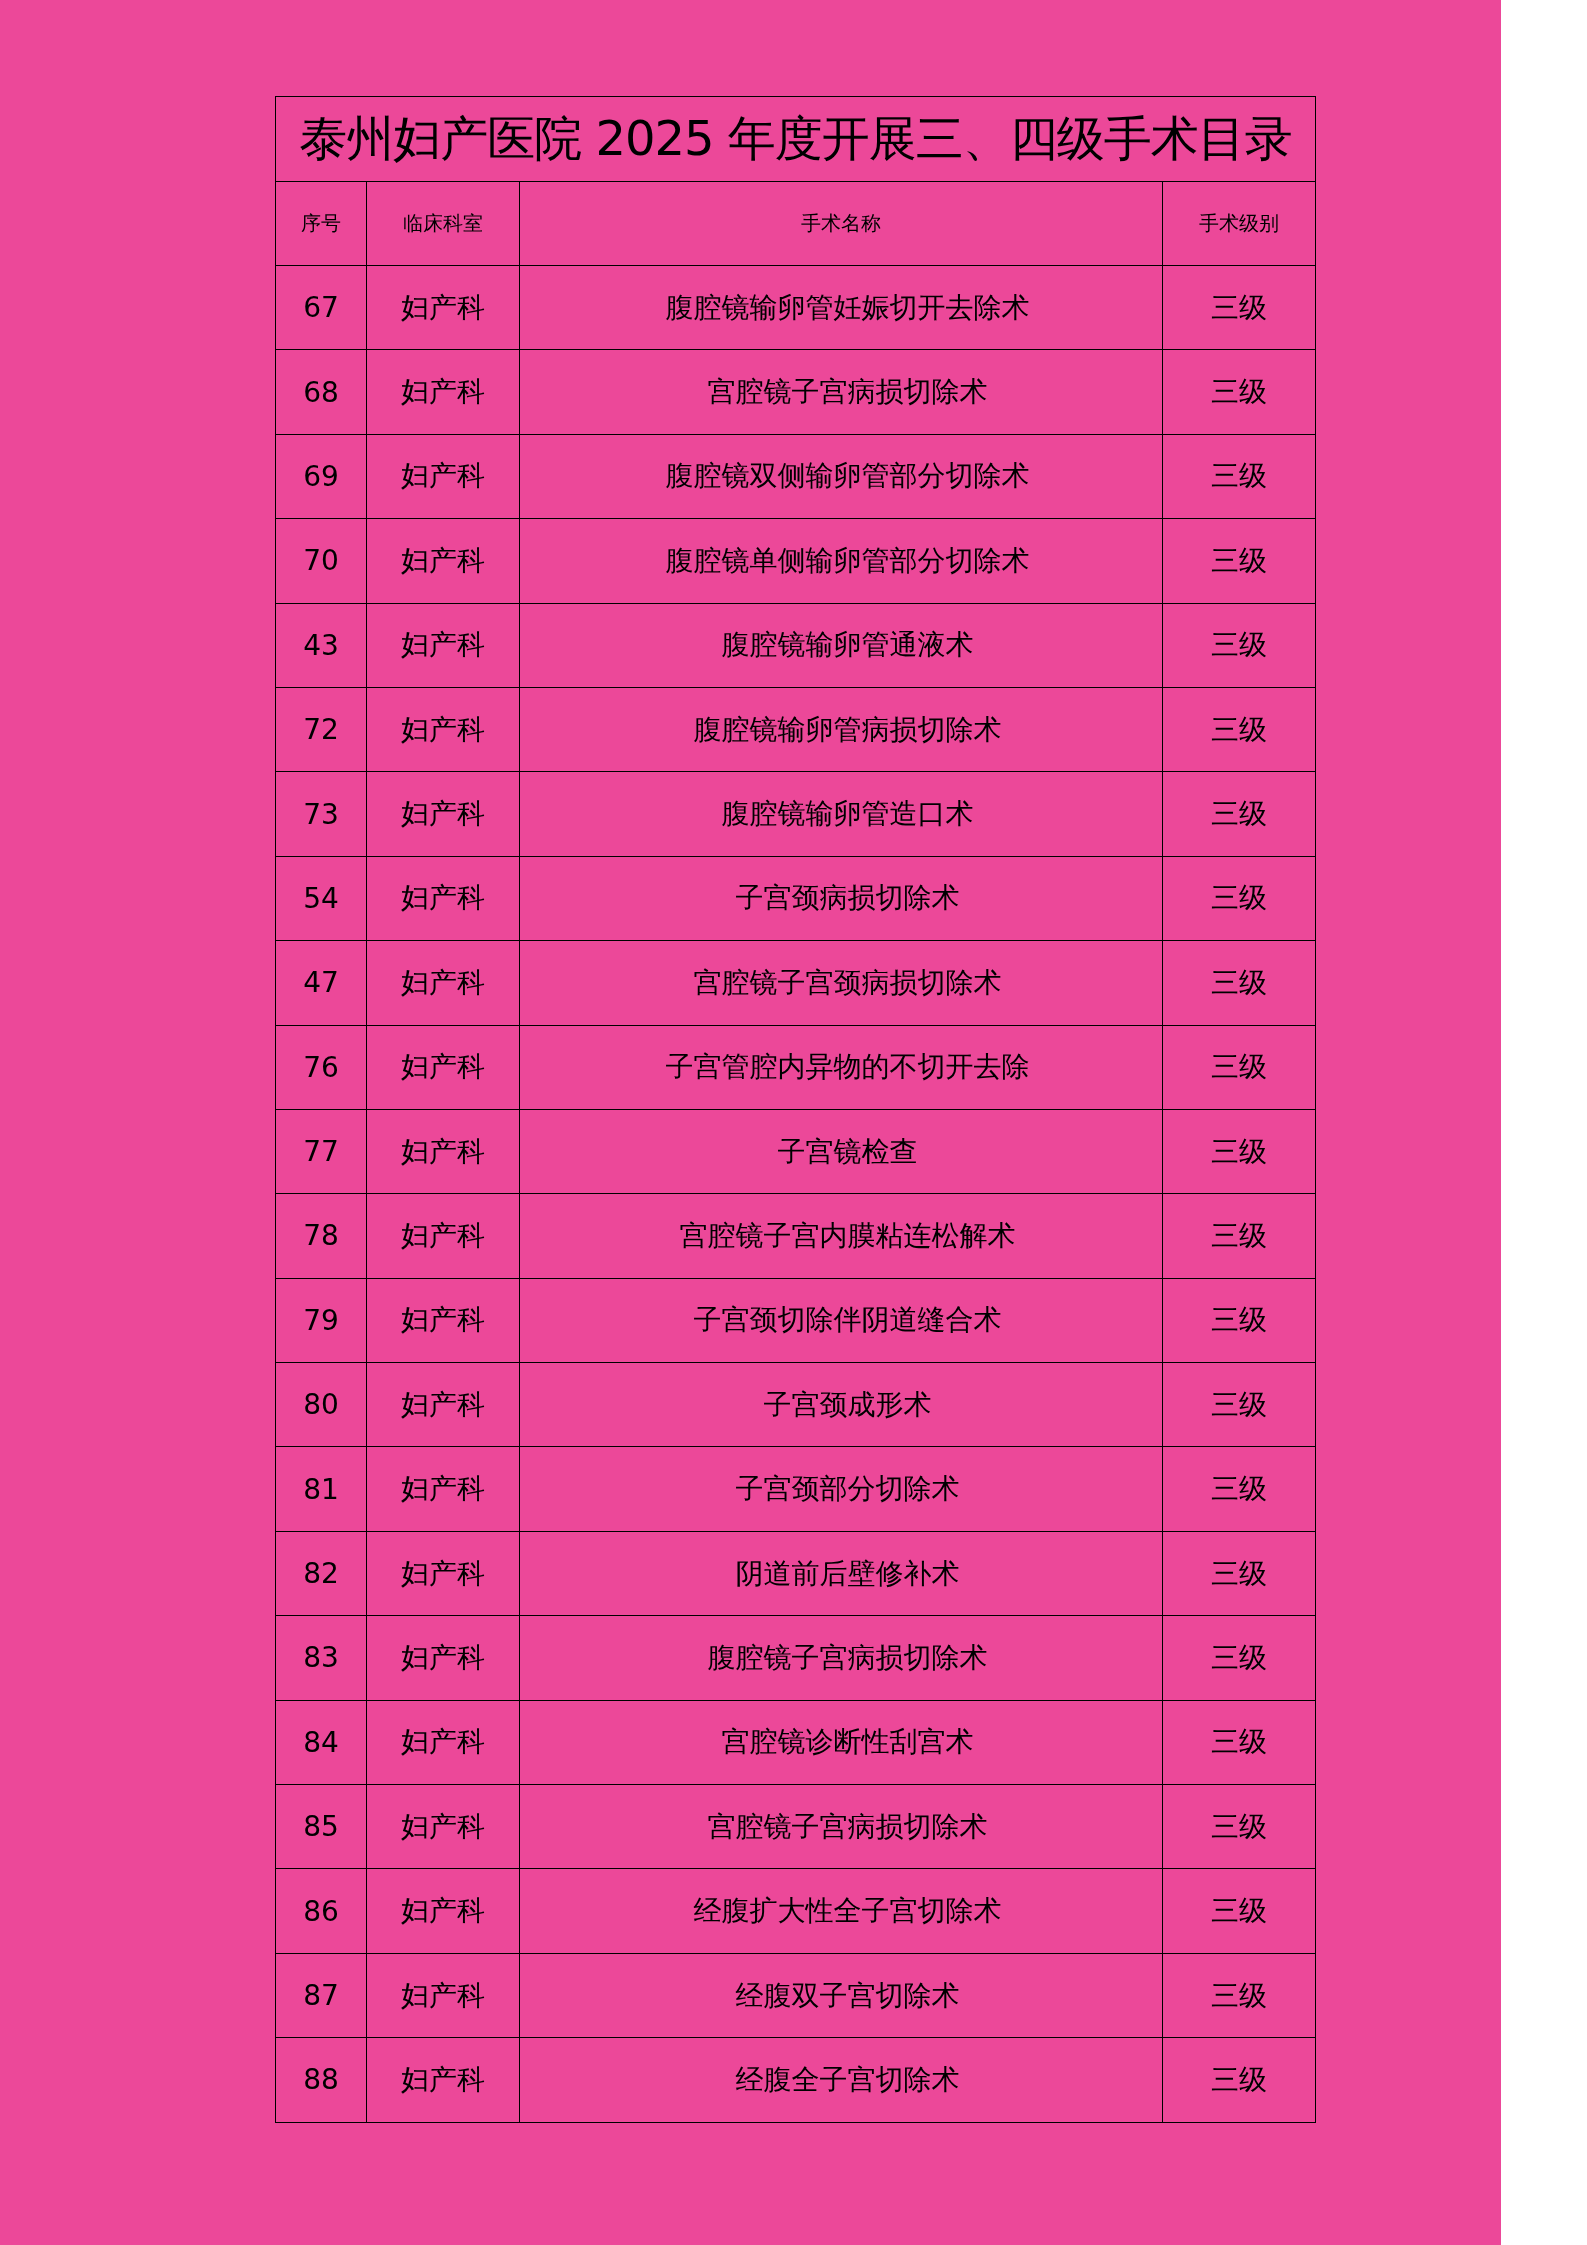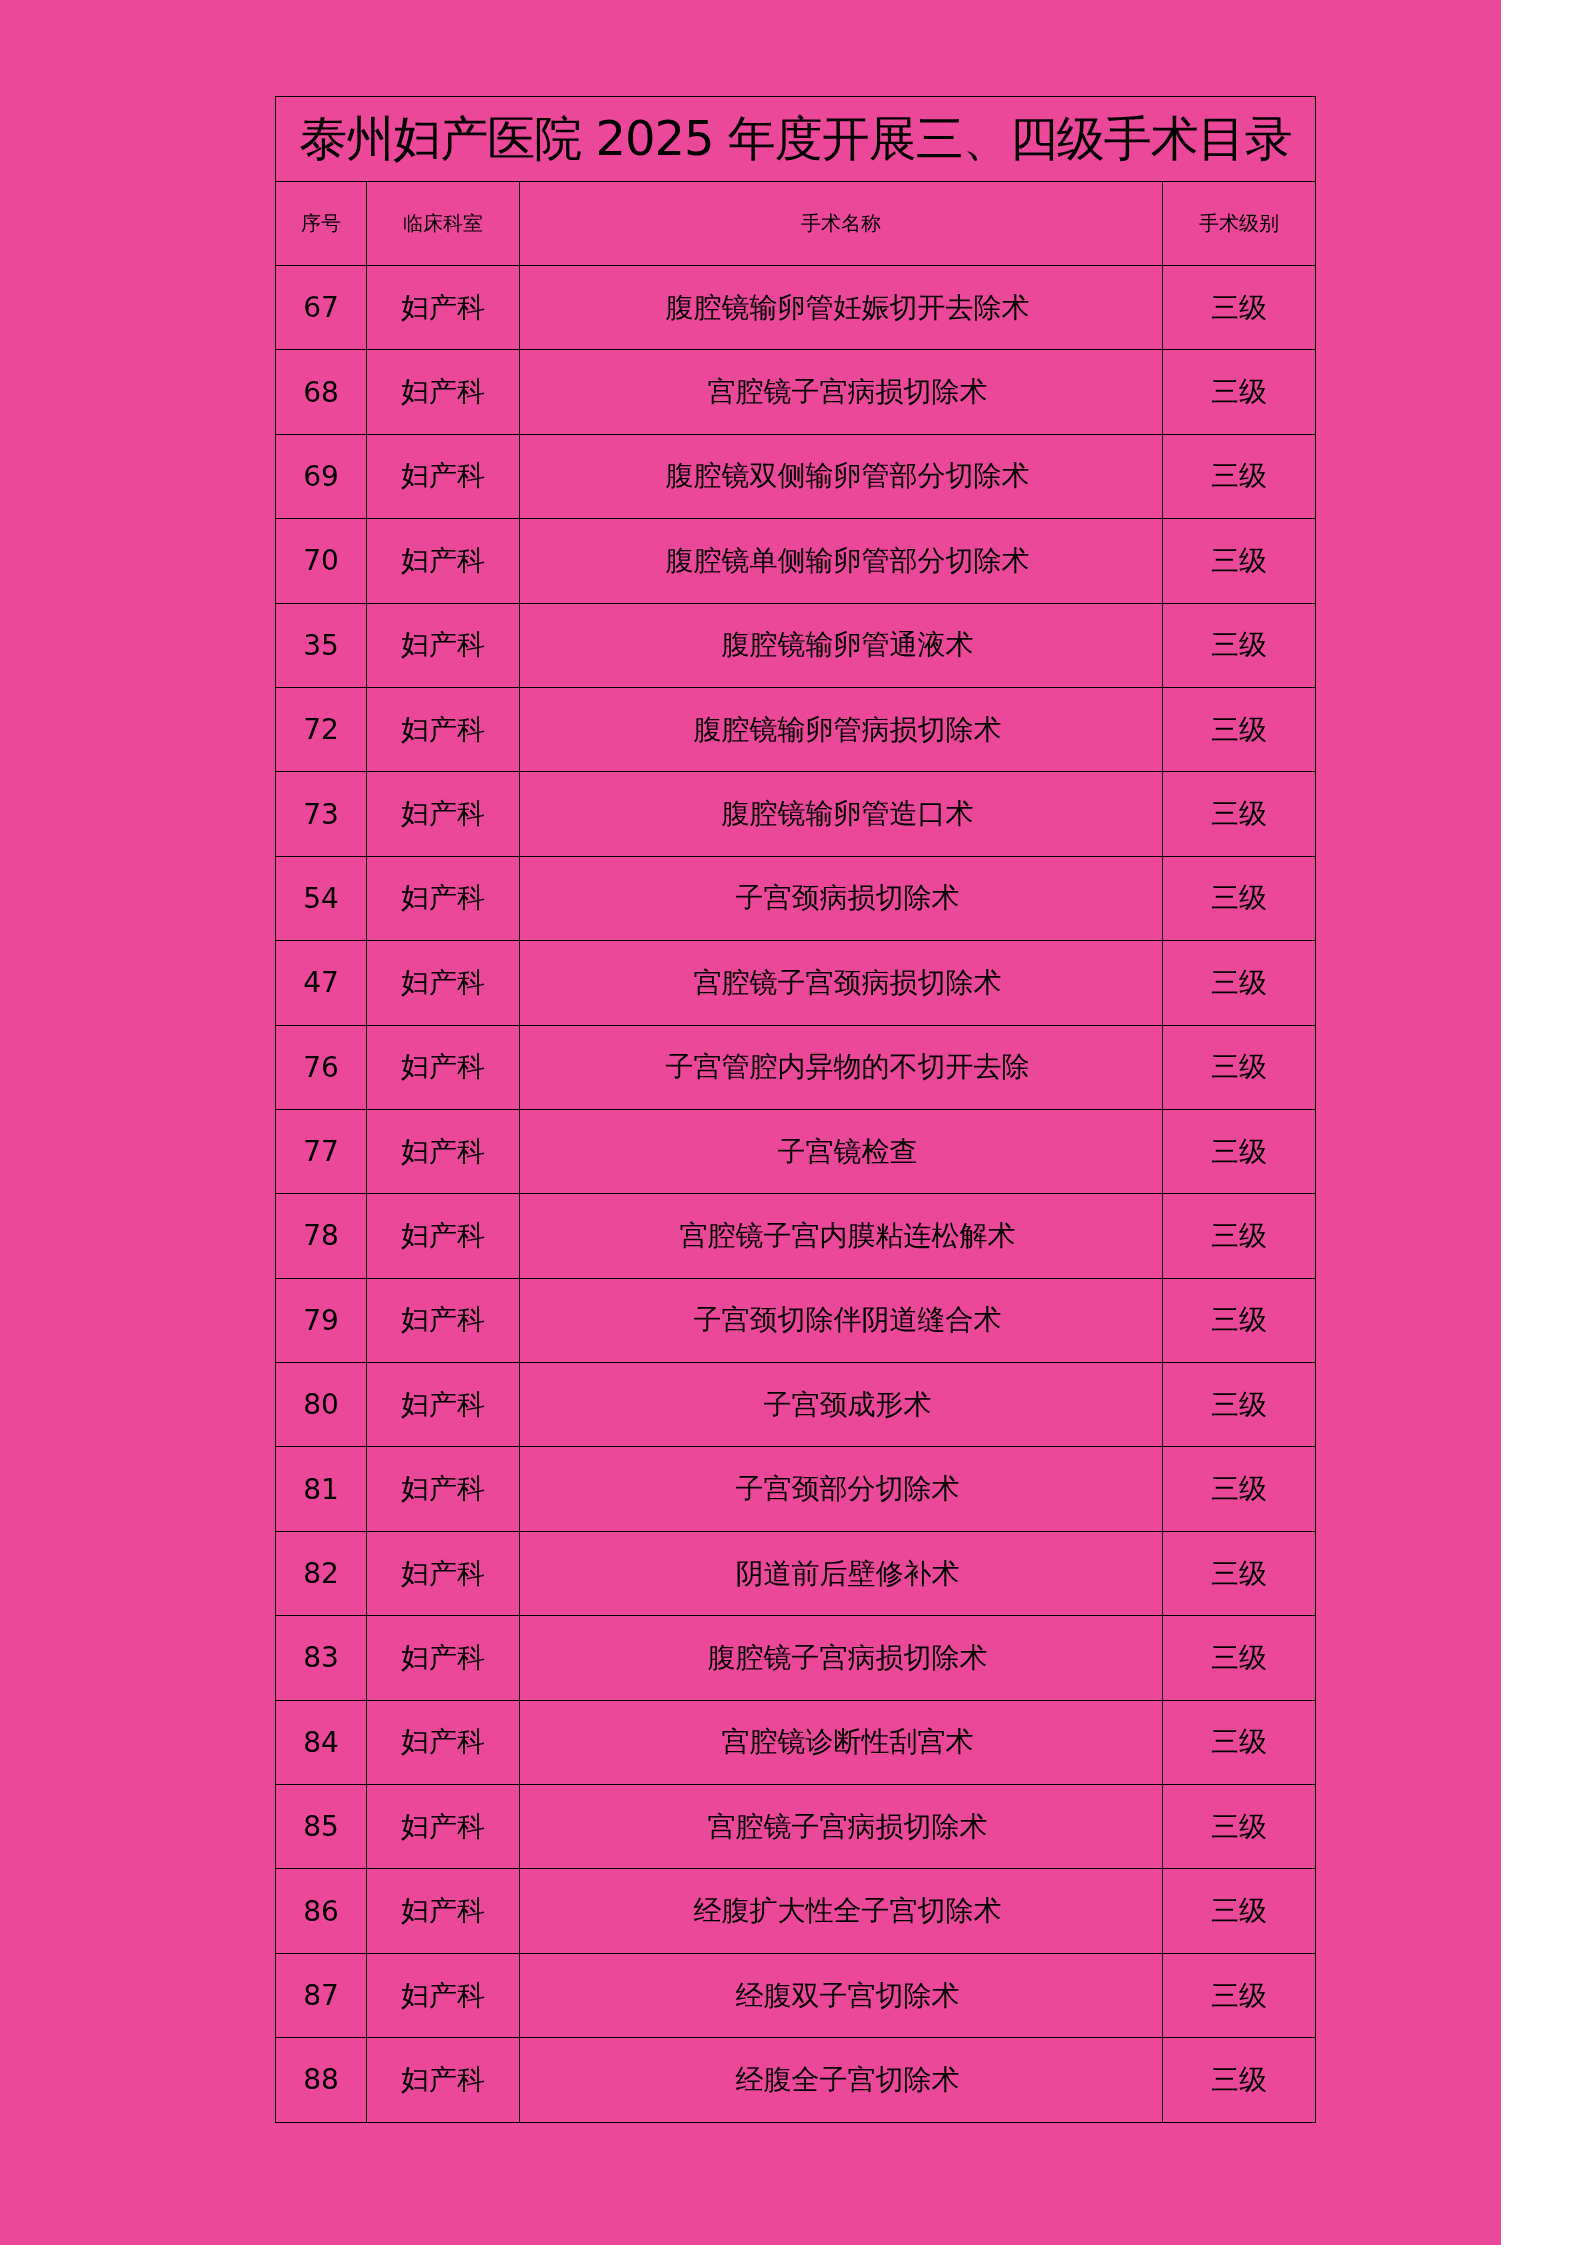--- a/index.html
+++ b/index.html
@@ -109,21 +109,21 @@
           <td class="cell-name">腹腔镜双侧输卵管部分切除术</td>
           <td class="cell-level">三级</td>
         </tr>
         <tr class="data-row">
           <td class="cell-no">70</td>
           <td class="cell-dept">妇产科</td>
           <td class="cell-name">腹腔镜单侧输卵管部分切除术</td>
           <td class="cell-level">三级</td>
         </tr>
         <tr class="data-row">
-          <td class="cell-no">35</td>
+          <td class="cell-no">43</td>
           <td class="cell-dept">妇产科</td>
           <td class="cell-name">腹腔镜输卵管通液术</td>
           <td class="cell-level">三级</td>
         </tr>
         <tr class="data-row">
           <td class="cell-no">72</td>
           <td class="cell-dept">妇产科</td>
           <td class="cell-name">腹腔镜输卵管病损切除术</td>
           <td class="cell-level">三级</td>
         </tr>

